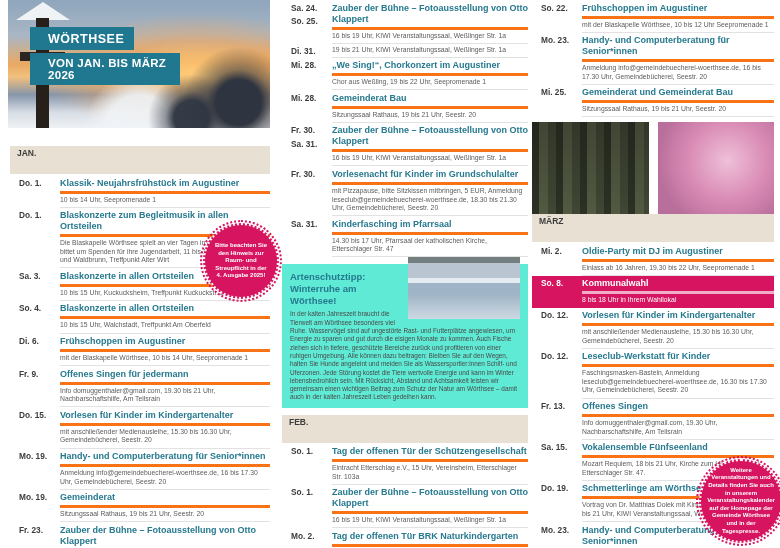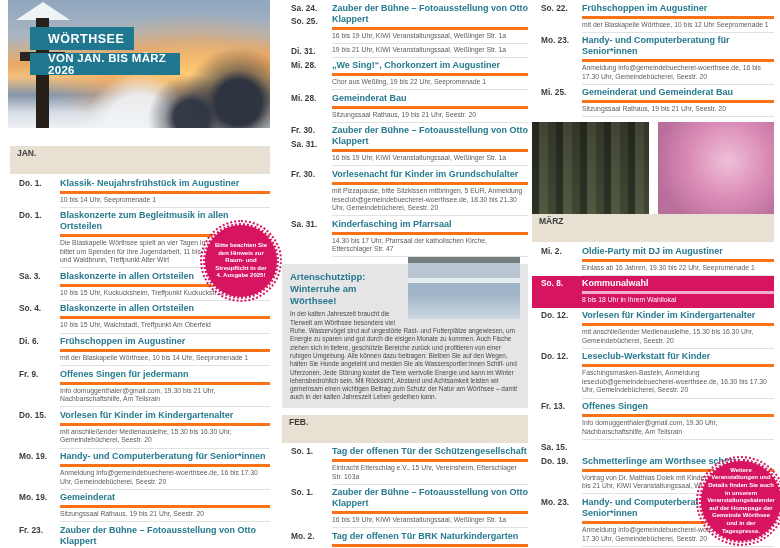--- a/index.html
+++ b/index.html
@@ -33,21 +33,21 @@
   .hero-roof {
     position:absolute; left:8px; top:2px; width:0; height:0;
     border-left:27px solid transparent; border-right:27px solid transparent;
     border-bottom:18px solid #f0f3f6;
   }
   .hero-band {
     position:absolute; left:-8px; background:#1f7790; color:#fff;
     padding:0 10px 0 18px; display:flex; align-items:center;margin-left:30px;
   }
   .band1 { top:27px; height:23px; font-size:12.5px; font-weight:bold; letter-spacing:.5px; }
-  .band2 { top:53px; height:22px; font-size:11.5px; font-weight:bold; letter-spacing:.3px; width:150px; }
+  .band2 { top:53px; height:32px; font-size:11.5px; font-weight:bold; letter-spacing:.3px; width:150px; }
 
   
   .month-bar {
     background:#e8e1d3; color:#3c3c3c; font-weight:bold;
     font-size:8.5px; height:28px; line-height:15px; padding:0 7px; margin-bottom:1px;
   }
 
   
   .event { display:flex; }
   .e-date { width:50px; flex-shrink:0; padding-left:9px; }
@@ -67,21 +67,21 @@
   .event.highlight .e-detail { border-bottom:none; }
 
   
   .photo-row { display:flex; gap:9px; margin-top:5px; }
   .photo { flex:1; }
   .ph-forest  { height:92px; background:repeating-linear-gradient(90deg,#4a4f45 0 7px,#8a8f7c 7px 16px,#6b7060 16px 24px),
                 linear-gradient(180deg,#777c6b,#98a087); background-blend-mode:multiply; }
   .ph-blossom { height:92px; background:radial-gradient(circle at 60% 42%,#efc0d8,#d98bb5 45%,#b96f9b 80%); }
 
   
-  .az-box { background:#e5e5e5; padding:7px 8px 6px; margin:7px 0 7px; }
+  .az-box { background:#5eead4; padding:7px 8px 6px; margin:7px 0 7px; }
   .az-title { color:#26798f; font-weight:bold; font-size:9.5px; line-height:12px; margin-bottom:3px; width:130px; }
   .az-photo { float:right; width:112px; height:62px; margin:-14px 0 3px 7px;
               background:linear-gradient(180deg,#b9c6d2 0 34%,#e4ebf1 34% 42%,#9fb4c6 42% 60%,#cdd9e3);
               box-shadow: inset 0 22px 0 -16px rgba(60,70,60,.55); }
   .az-body { font-size:6.4px; line-height:8.3px; color:#4a4a4a; }
 
   
   .badge {
     position:absolute; border-radius:50%; background:#d6145f; color:#fff;
     display:flex; align-items:center; justify-content:center; text-align:center;
@@ -394,20 +394,24 @@
           </div>
           <div class="e-body">
             <div class="e-title">Offenes Singen</div>
             <div class="e-detail">Info domuggenthaler@gmail.com, 19.30 Uhr, Nachbarschaftshilfe, Am Teilsrain</div>
           </div>
         </div>
         <div class="event">
           <div class="e-date">
             <span>Sa. 15.</span>
           </div>
+          <div class="e-body">
+            <div class="e-title">Vokalensemble Fünfseenland</div>
+            <div class="e-detail">Mozart Requiem, 18 bis 21 Uhr, Kirche zum Hl. Abendmahl, Etterschlager Str. 47.</div>
+          </div>
         </div>
         <div class="event">
           <div class="e-date">
             <span>Do. 19.</span>
           </div>
           <div class="e-body">
             <div class="e-title">Schmetterlinge am Wörthsee schützen</div>
             <div class="e-detail">Vortrag von Dr. Matthias Dolek mit Kinderkunstausstellung, 19 bis 21 Uhr, KIWI Veranstaltungssaal, Weßlinger Str. 1a</div>
           </div>
         </div>

